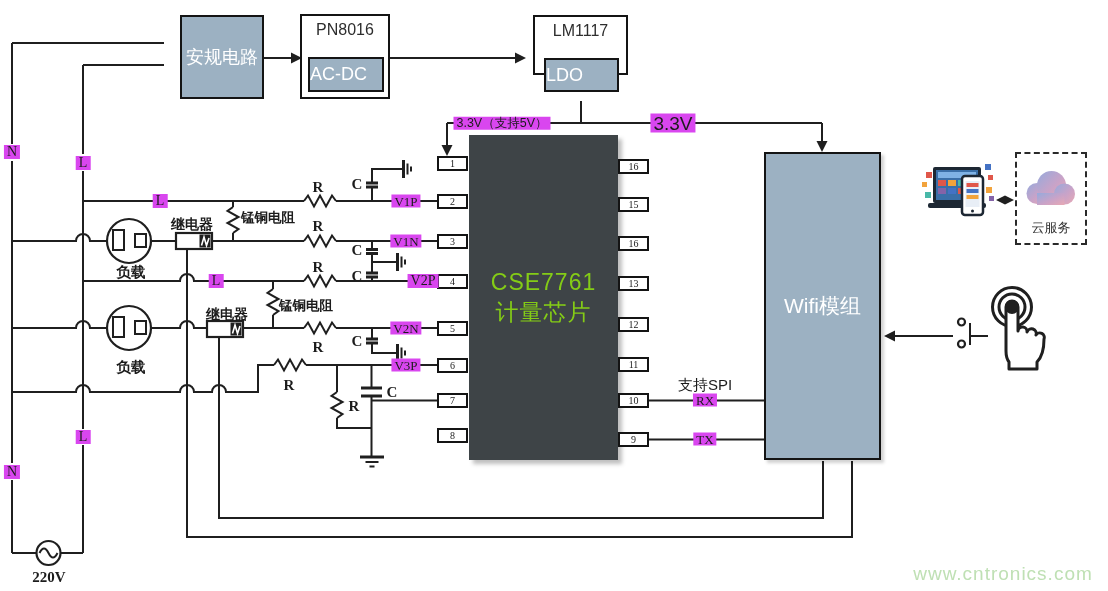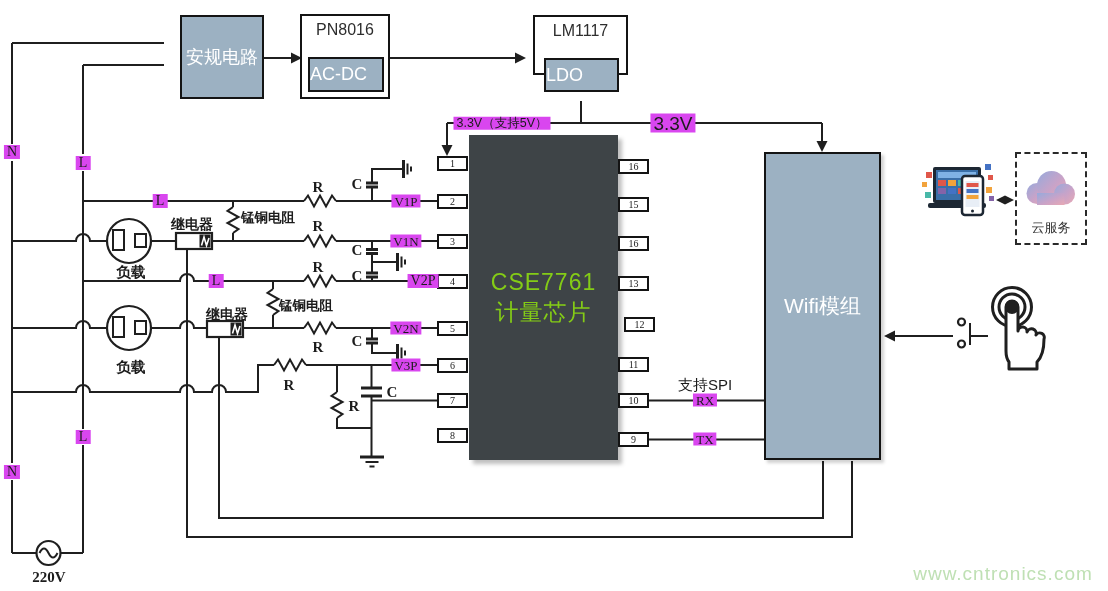--- a/index.html
+++ b/index.html
@@ -242,21 +242,21 @@
   <div class="pin" style="left:437px;top:233.5px;">3</div>
   <div class="pin" style="left:437px;top:273.5px;">4</div>
   <div class="pin" style="left:437px;top:320.5px;">5</div>
   <div class="pin" style="left:437px;top:357.5px;">6</div>
   <div class="pin" style="left:437px;top:393px;">7</div>
   <div class="pin" style="left:437px;top:428px;">8</div>
   <div class="pin" style="left:618px;top:158.5px;">16</div>
   <div class="pin" style="left:618px;top:196.5px;">15</div>
   <div class="pin" style="left:618px;top:235.5px;">16</div>
   <div class="pin" style="left:618px;top:275.5px;">13</div>
-  <div class="pin" style="left:618px;top:316.5px;margin-left:6px;">12</div>
+  <div class="pin" style="left:618px;top:316.5px;">12</div>
   <div class="pin" style="left:618px;top:356.5px;">11</div>
   <div class="pin" style="left:618px;top:393px;">10</div>
   <div class="pin" style="left:618px;top:432px;">9</div>
 
   <div class="wifibox">
     <span>Wifi模组</span>
   </div>
 
   <div class="dashedbox" style="left:1015px;top:152px;width:72px;height:93px;">
     <div class="boxcap" style="font-size:13px;color:#333;">云服务</div>

